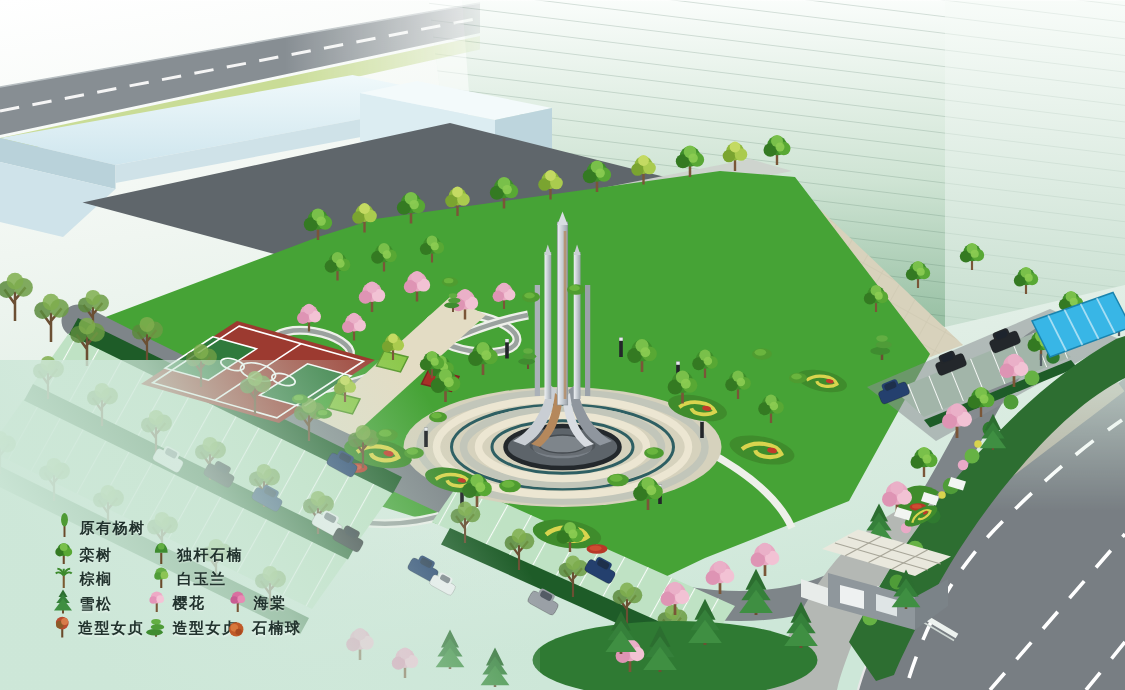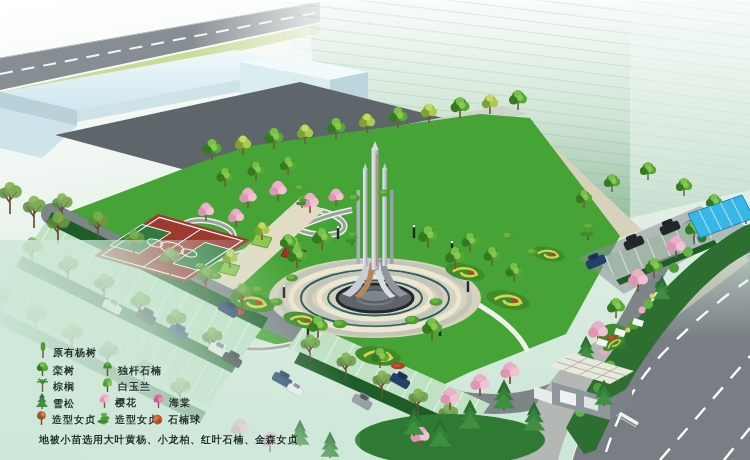--- a/index.html
+++ b/index.html
@@ -607,15 +607,14 @@
     <span>造型女贞</span>
   </div>
   <div class="li" style="left:132px;top:409px">
     <svg width="13" height="17" viewBox="0 0 12 16">
           <circle cx="6" cy="10" r="4.5" fill="#c05a28"></circle>
           <circle cx="4.8" cy="9" r="2.4" fill="#d8783c"></circle>
           <circle cx="7.5" cy="11.5" r="2" fill="#a84a20"></circle>
         </svg>
     <span>石楠球</span>
   </div>
-  <div class="caption" style="left:20px;top:433px">地被小苗选用大叶黄杨、小龙柏、红叶石楠、金森女贞</div>
 </div>
 </div>
 
 </body></html>

